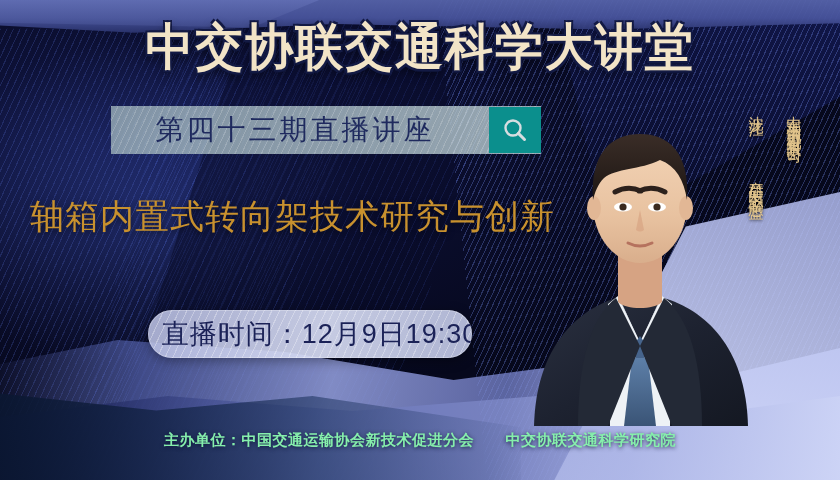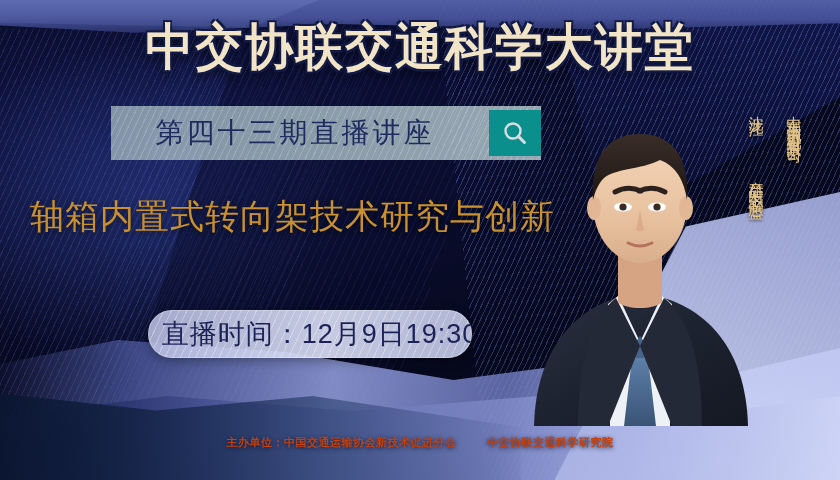--- a/index.html
+++ b/index.html
@@ -126,21 +126,21 @@
       -2px 2px 0 #131a44, 2px 2px 0 #131a44,
       0 3px 0 #0e1438, 0 5px 10px rgba(0,0,0,.6);
     transform:scaleX(.96);
     white-space:nowrap;
     z-index:6;
   }
 
   
   .subtitle-bar{
     position:absolute;left:111px;top:106px;
-    width:430px;height:54px;
+    width:430px;height:48px;
     background:linear-gradient(90deg, rgba(156,177,186,.80), rgba(178,196,203,.84));
     display:flex;align-items:center;
     z-index:6;
   }
   .subtitle-bar::before{
     content:"";position:absolute;inset:0;
     background-image:repeating-linear-gradient(115deg,
       rgba(255,255,255,.18) 0px, rgba(255,255,255,.18) 1px,
       rgba(0,0,0,0) 1px, rgba(0,0,0,0) 6px);
     pointer-events:none;
@@ -215,22 +215,22 @@
     z-index:7;
   }
   .vtext.company{right:36px;top:104px;}
   .vtext.speaker{right:74px;top:104px;}
   .vtext .gap{display:inline-block;height:14px;}
 
   
   .footer{
     position:absolute;left:0;bottom:30px;width:100%;
     text-align:center;
-    font-size:11px;font-weight:bold;letter-spacing:.5px;
-    color:#c2410c;
+    font-size:15px;font-weight:bold;letter-spacing:.5px;
+    color:#86efac;
     font-family:"DejaVu Sans","Liberation Sans",sans-serif;
     text-shadow:0 1px 4px rgba(10,16,50,.85);
     z-index:7;
   }
   .footer .org2{margin-left:26px;}
 
   
   .portrait{
     position:absolute;left:520px;top:96px;
     width:240px;height:330px;

